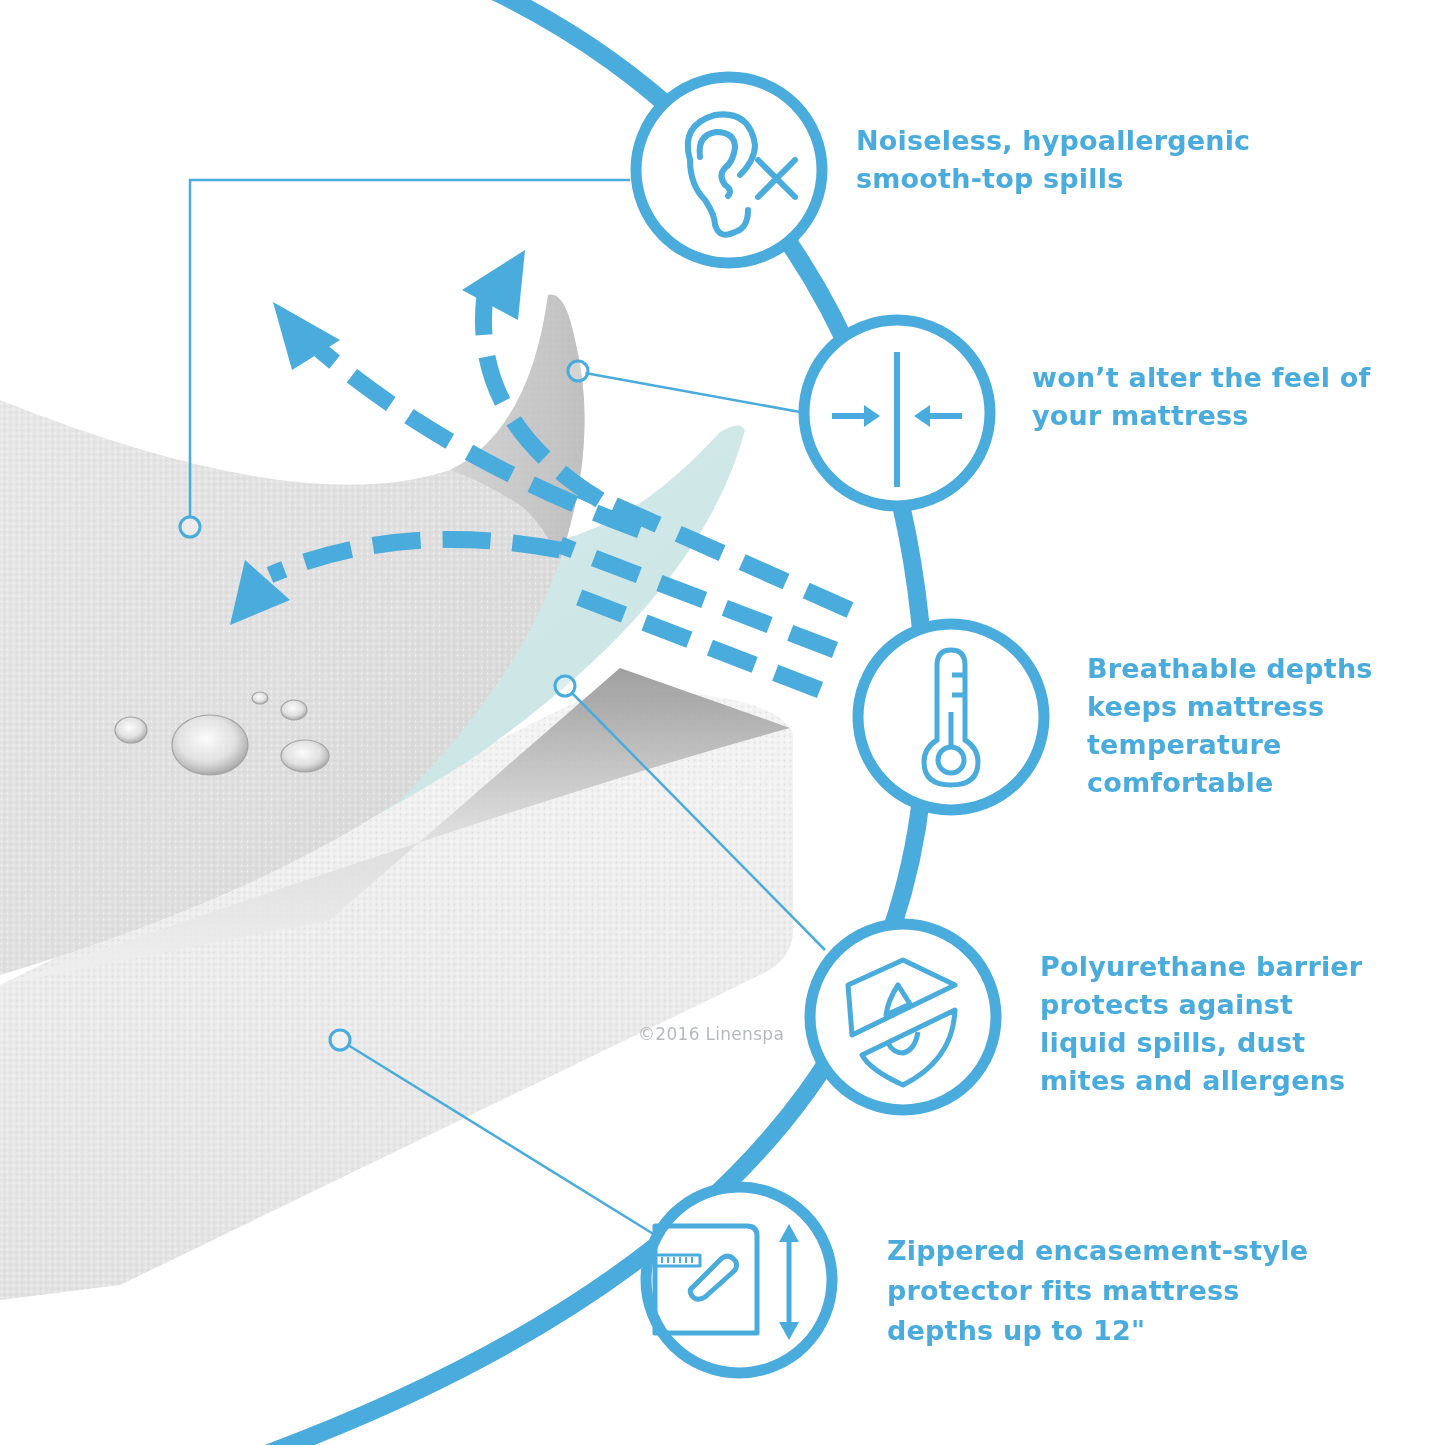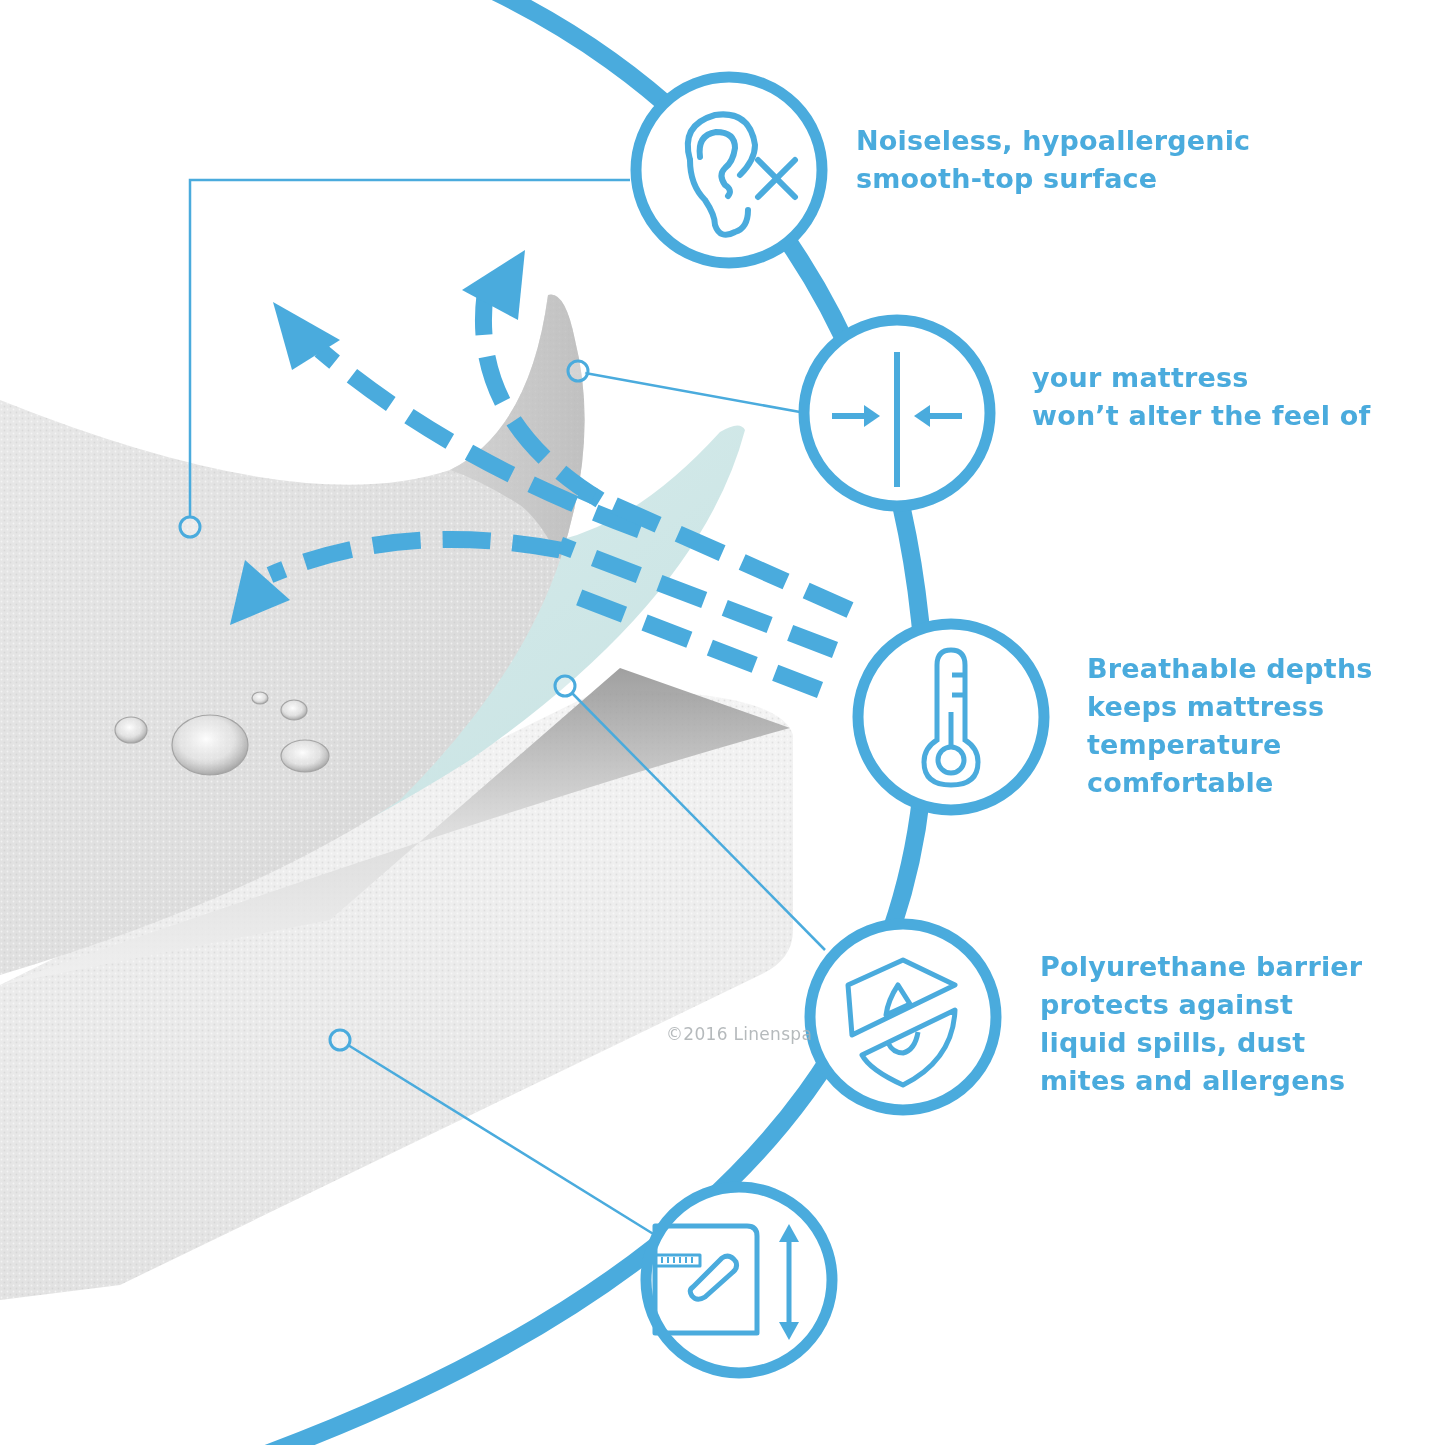--- a/index.html
+++ b/index.html
@@ -5,21 +5,21 @@
   html, body { margin:0; padding:0; background:#ffffff; }
   body { width:1445px; height:1445px; position:relative; overflow:hidden; font-family:"DejaVu Sans", "Liberation Sans", sans-serif; }
   #stage { position:absolute; left:0; top:0; width:1304px; height:1445px; }
   .feature-text {
     position:absolute; color:var(--accent, #4aabdd); font-weight:bold;
     font-size:27px; line-height:38px; letter-spacing:0.2px; white-space:nowrap;
   }
   .feature-text span { display:block; }
   .watermark {
     position:absolute; left:638px; top:1024px; font-size:17px; color:#a9aeb1;
-    font-family:"DejaVu Sans", sans-serif; letter-spacing:0.3px; opacity:0.85;margin-left:28px;
+    font-family:"DejaVu Sans", sans-serif; letter-spacing:0.3px; opacity:0.85;
   }
 </style>
 </head>
 <body>
 
 <div id="stage">
 <svg width="1445" height="1445" viewBox="0 0 1445 1445" xmlns="http://www.w3.org/2000/svg">
   <defs>
     <pattern id="weave" width="6" height="6" patternUnits="userSpaceOnUse">
       <rect width="6" height="6" fill="none"></rect>
@@ -160,37 +160,42 @@
       <path d="M 693 1287 L 722 1258 Q 730 1253 736 1262 Q 738 1268 733 1272 L 705 1297 Q 697 1302 692 1296 Q 688 1290 693 1287 Z"></path>
       <line x1="789" y1="1236" x2="789" y2="1330" stroke-width="5"></line>
       <polygon points="789,1224 779,1242 799,1242" fill="#4aabdd" stroke="none"></polygon>
       <polygon points="789,1340 779,1322 799,1322" fill="#4aabdd" stroke="none"></polygon>
     </g>
   </g>
 </svg>
 
 <div class="feature-text" style="left:856px; top:122px;">
   <span>Noiseless, hypoallergenic</span>
-  <span>smooth-top surface</span>
+  <span>smooth-top spills</span>
 </div>
 
 <div class="feature-text" style="left:1032px; top:359px;">
+  <span>won’t alter the feel of</span>
   <span>your mattress</span>
-  <span>won’t alter the feel of</span>
 </div>
 
 <div class="feature-text" style="left:1087px; top:650px;">
   <span>Breathable depths</span>
   <span>keeps mattress</span>
   <span>temperature</span>
   <span>comfortable</span>
 </div>
 
 <div class="feature-text" style="left:1040px; top:948px;">
   <span>Polyurethane barrier</span>
   <span>protects against</span>
   <span>liquid spills, dust</span>
   <span>mites and allergens</span>
 </div>
 
+<div class="feature-text" style="left:887px; top:1231px; line-height:40px;">
+  <span>Zippered encasement-style</span>
+  <span>protector fits mattress</span>
+  <span>depths up to 12"</span>
+</div>
 
 <div class="watermark">©2016 Linenspa</div>
 </div>
 
 </body></html>

